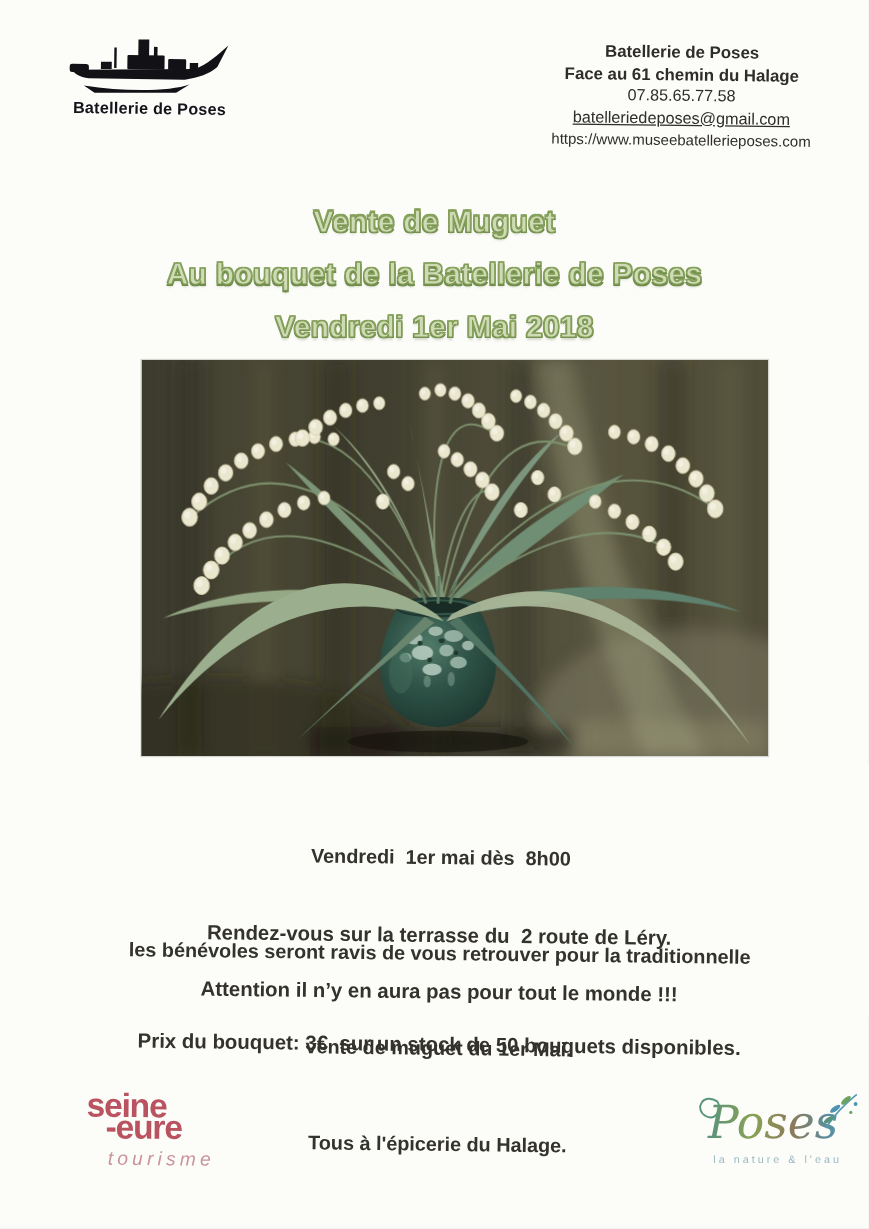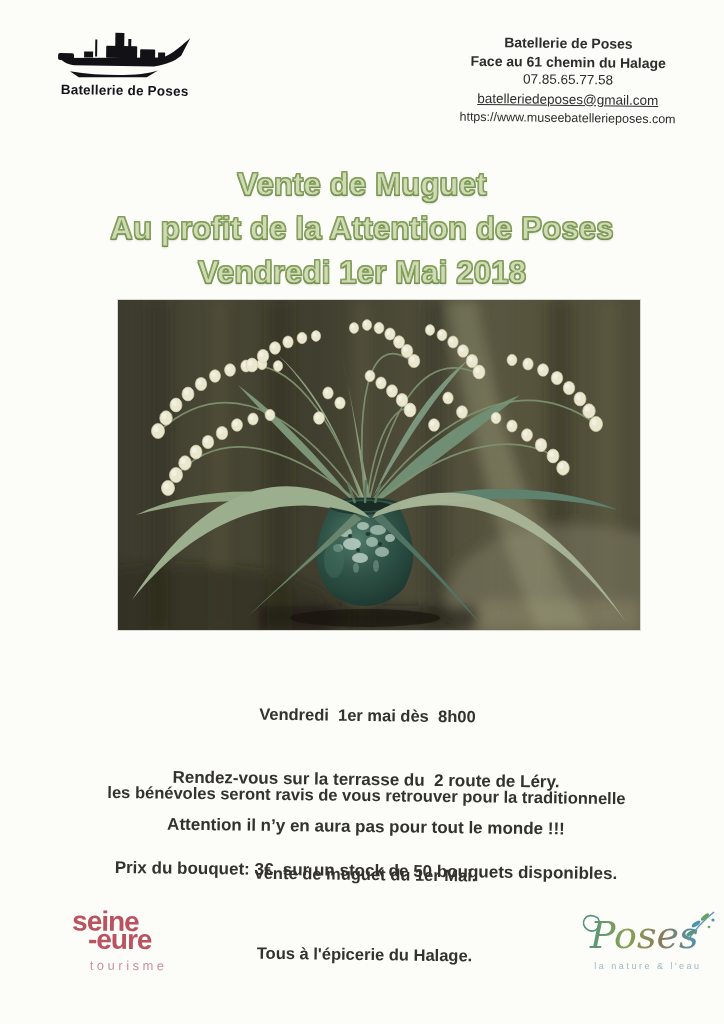--- a/index.html
+++ b/index.html
@@ -13,21 +13,21 @@
   .logo-block svg{display:block;margin:0 auto;}
   .logo-label{font-weight:bold;font-size:13.5px;color:#14141c;letter-spacing:.2px;margin-top:1px;}
   .contact{position:absolute;right:6px;top:34px;width:300px;text-align:center;color:#2e2d2b;transform:rotate(.7deg);line-height:18.5px;}
   .contact .c-name,.contact .c-addr{font-weight:bold;font-size:14px;}
   .contact .c-phone{font-size:13.5px;}
   .contact .c-email{font-size:13.5px;text-decoration:underline;color:#2e2d2b;display:inline-block;}
   .contact .c-site{font-size:12.5px;}
   
   .title{
     position:absolute;left:0;right:0;top:163px;text-align:center;
-    font-size:31px;font-weight:bold;line-height:44px;letter-spacing:.2px;
+    font-size:25px;font-weight:bold;line-height:44px;letter-spacing:.2px;
     color:#cfdbb5;
     -webkit-text-stroke:.8px #7f9b55;
     text-shadow:-1px -1px 0 #87a25c,1px -1px 0 #87a25c,-1px 1px 0 #6f8c49,1px 1px 0 #6f8c49,0 2px 2px rgba(90,110,60,.25);
   }
   
   .photo{position:absolute;left:118px;top:300px;width:522px;height:330px;box-shadow:0 0 0 1px #d8d8d0;}
   .photo svg{display:block;}
   
   .btxt{
     position:absolute;left:34px;right:26px;text-align:center;
@@ -36,21 +36,21 @@
   }
   .intro{top:645px;font-size:16.5px;line-height:26.5px;}
   .rendezvous{top:766px;font-size:17px;}
   .attention{top:813px;font-size:17px;}
   .price{top:857px;font-size:17px;}
   
   .se-logo{position:absolute;left:60px;top:908px;width:140px;transform:rotate(.5deg);}
   .se-word{font-weight:bold;font-size:28px;letter-spacing:-1px;color:#b9535f;line-height:1;}
   .se-word.l1{margin-left:12px;}
   .se-word.l2{margin-left:28px;margin-top:-10px;}
-  .se-tag{font-size:13px;letter-spacing:3.5px;color:#c9949a;margin-left:30px;margin-top:4px;}
+  .se-tag{font-size:16px;letter-spacing:3.5px;color:#c9949a;margin-left:30px;margin-top:4px;font-style:italic;}
   .poses-logo{position:absolute;left:576px;top:896px;width:144px;height:84px;}
 </style>
 </head>
 <body>
 
 <div class="page">
 
   <div class="logo-block">
     <svg width="142" height="54" viewBox="0 0 142 54">
       <g fill="#121216">
@@ -72,21 +72,21 @@
   <div class="contact">
     <div class="c-name">Batellerie de Poses</div>
     <div class="c-addr">Face au 61 chemin du Halage</div>
     <div class="c-phone">07.85.65.77.58</div>
     <div><span class="c-email">batelleriedeposes@gmail.com</span></div>
     <div class="c-site">https://www.museebatellerieposes.com</div>
   </div>
 
   <div class="title">
     <div>Vente de Muguet</div>
-    <div>Au profit de la Attention de Poses</div>
+    <div>Au bouquet de la Batellerie de Poses</div>
     <div>Vendredi 1er Mai 2018</div>
   </div>
 
   <div class="photo">
     <svg width="522" height="330" viewBox="0 0 522 330">
       <defs>
         <linearGradient id="bgg" x1="0" y1="0" x2="1" y2="0">
           <stop offset="0" stop-color="#38362a"></stop>
             <stop offset=".18" stop-color="#454331"></stop>
           <stop offset=".38" stop-color="#3c3a2b"></stop>

